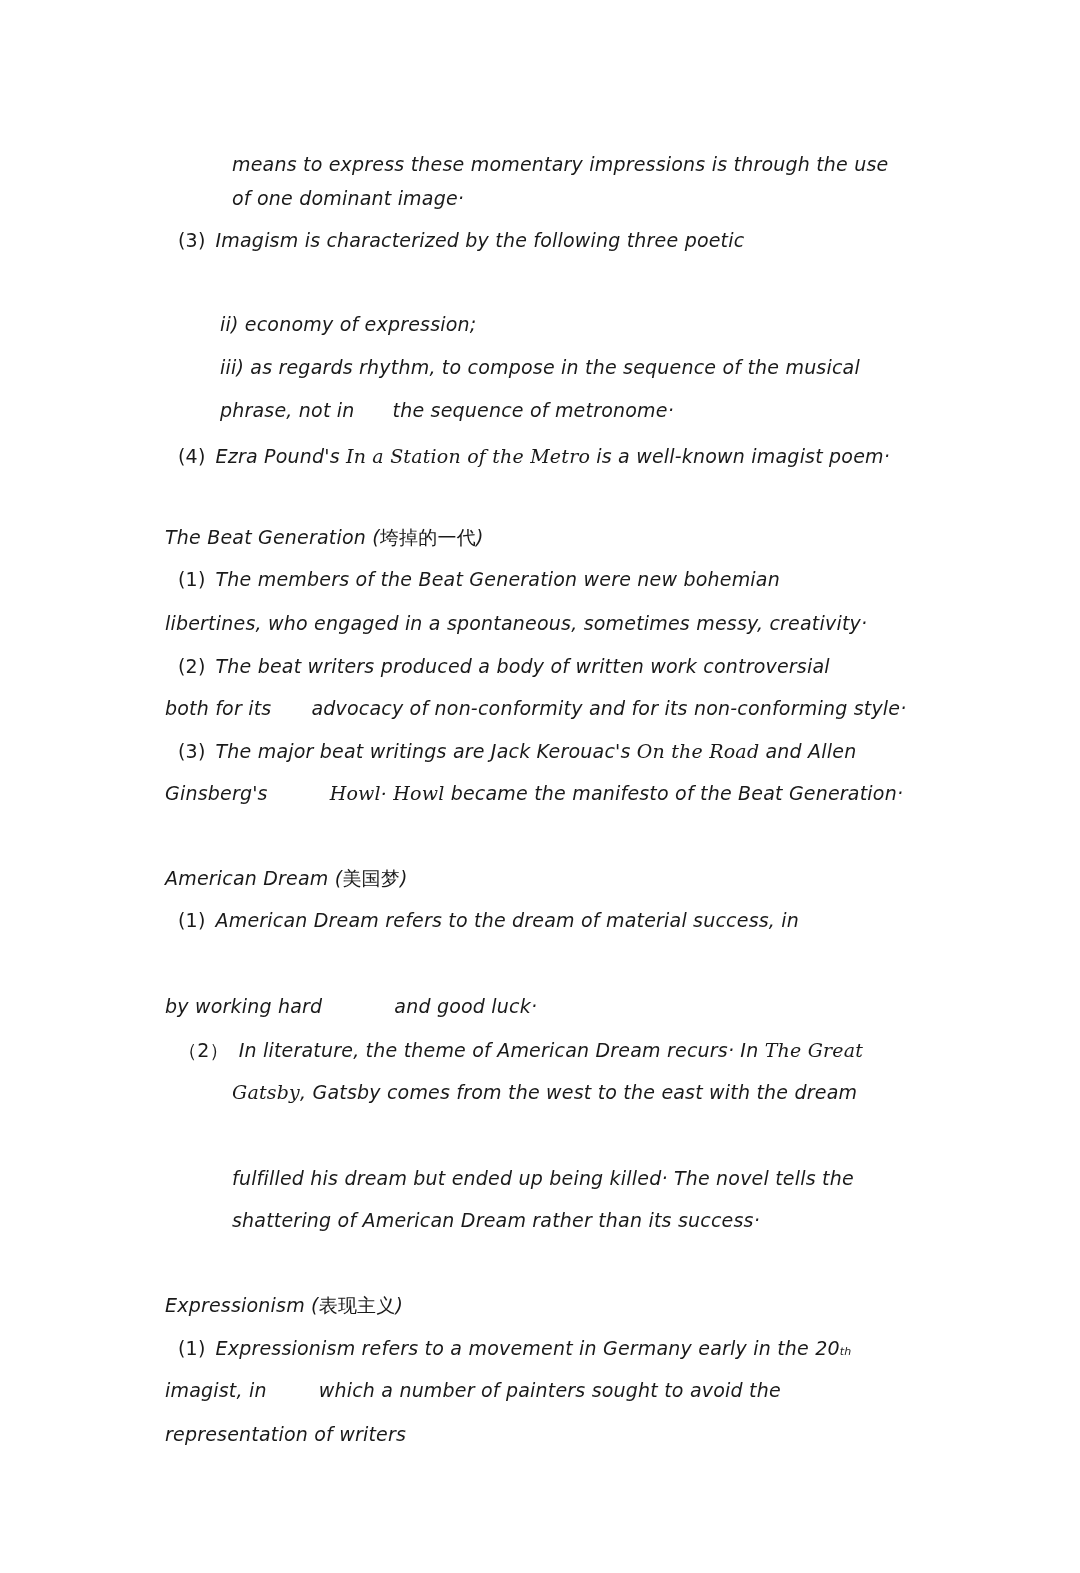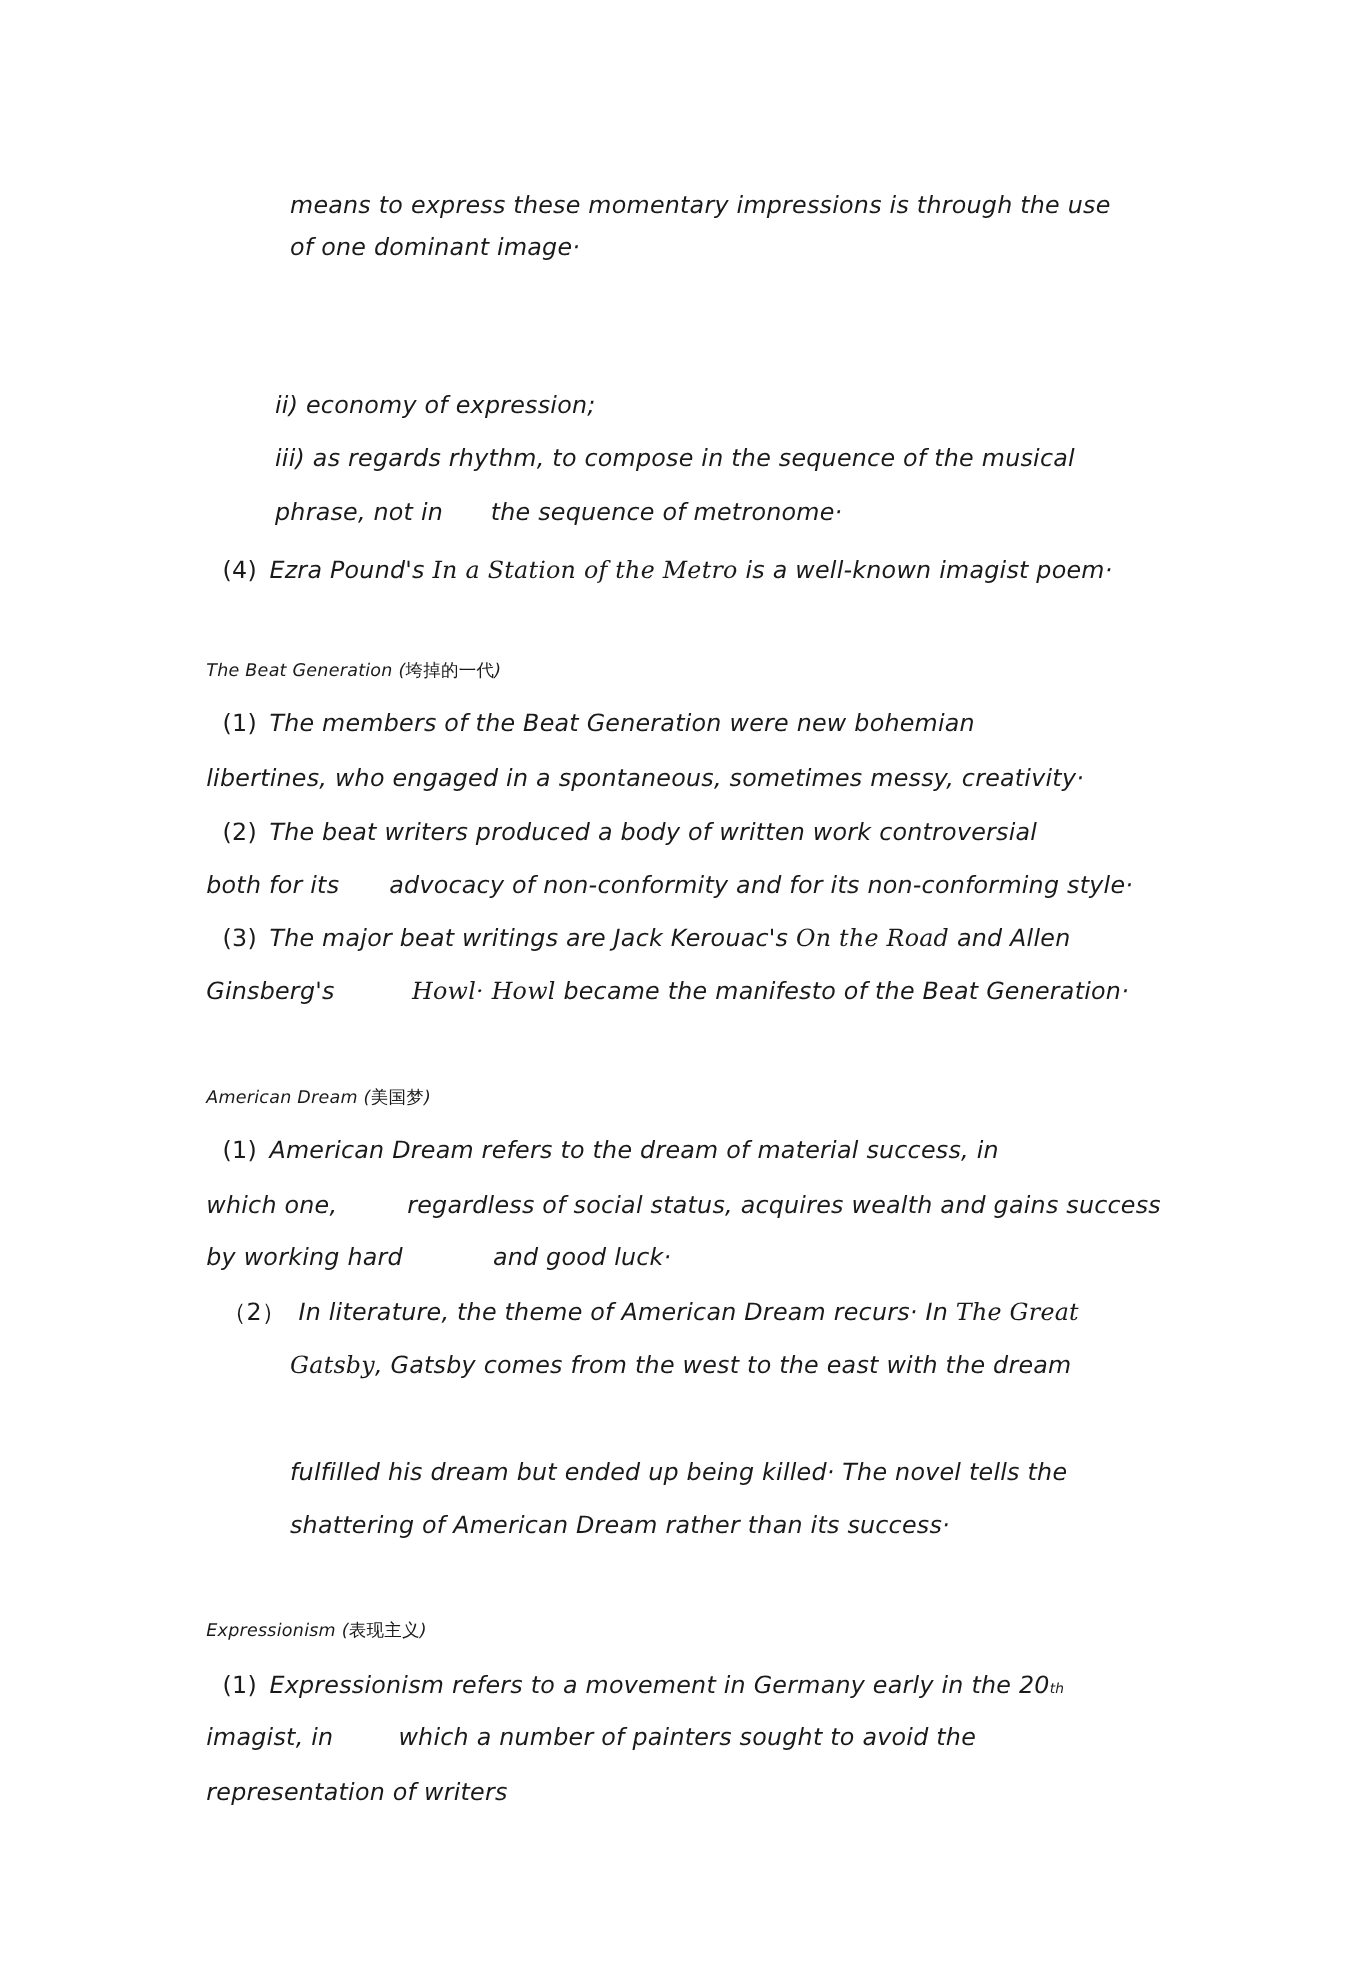--- a/index.html
+++ b/index.html
@@ -29,21 +29,21 @@
       font-size: 19px;
       line-height: 24px;
       letter-spacing: 0.2px;
     }
     .num {
       font-style: normal;
       display: inline-block;
       margin-right: 10px;
     }
     .heading {
-      font-size: 14px;
+      font-size: 19px;
     }
     .cjk {
       font-style: normal;
     }
     .title-it {
       font-style: italic;
     }
     .gap { display: inline-block; }
     sub.small, .th {
       font-size: 11px;
@@ -55,20 +55,23 @@
 
 <div class="page">
 
   <div class="line" style="left:232px; top:150px; width:692px;">
     <span>means  to  express  these  momentary  impressions  is  through  the  use</span>
   </div>
   <div class="line" style="left:232px; top:184px;">
     <span>of  one  dominant image·</span>
   </div>
 
+  <div class="line" style="left:178px; top:226px;">
+    <span class="num">(3)</span><span>Imagism is characterized by the following three poetic</span>
+  </div>
   <div class="line" style="left:220px; top:310px;">
     <span>ii) economy of expression;</span>
   </div>
   <div class="line" style="left:220px; top:353px;">
     <span>iii) as regards rhythm, to compose in the sequence of the musical</span>
   </div>
   <div class="line" style="left:220px; top:396px;">
     <span>phrase, not in</span><span class="gap" style="width:38px;"></span><span>the sequence of metronome·</span>
   </div>
   <div class="line" style="left:178px; top:442px;">
@@ -96,23 +99,20 @@
   <div class="line" style="left:165px; top:779px;">
     <span>Ginsberg's</span><span class="gap" style="width:62px;"></span><span style="font-family:'DejaVu Serif', serif;">Howl· </span><span style="font-family:'DejaVu Serif', serif;">Howl</span><span> became the manifesto of the Beat Generation·</span>
   </div>
 
   <div class="line heading" style="left:165px; top:864px;">
     <span>American Dream (</span><span class="cjk">美国梦</span><span>)</span>
   </div>
   <div class="line" style="left:178px; top:906px;">
     <span class="num">(1)</span><span>American  Dream  refers  to  the  dream  of  material  success,  in</span>
   </div>
-  <div class="line" style="left:165px; top:950px;">
-    <span>which  one,</span><span class="gap" style="width:56px;"></span><span>regardless of social status, acquires wealth and gains success</span>
-  </div>
   <div class="line" style="left:165px; top:992px;">
     <span>by working hard</span><span class="gap" style="width:72px;"></span><span>and good luck·</span>
   </div>
   <div class="line" style="left:178px; top:1036px;">
     <span class="num" style="font-style:normal;">（2）</span><span>In  literature,  the  theme  of  American  Dream  recurs·  In </span><span style="font-family:'DejaVu Serif', serif;">The  Great</span>
   </div>
   <div class="line" style="left:232px; top:1078px;">
     <span style="font-family:'DejaVu Serif', serif;">Gatsby</span><span>, Gatsby  comes  from  the  west  to  the  east  with  the  dream</span>
   </div>
   <div class="line" style="left:232px; top:1164px;">

